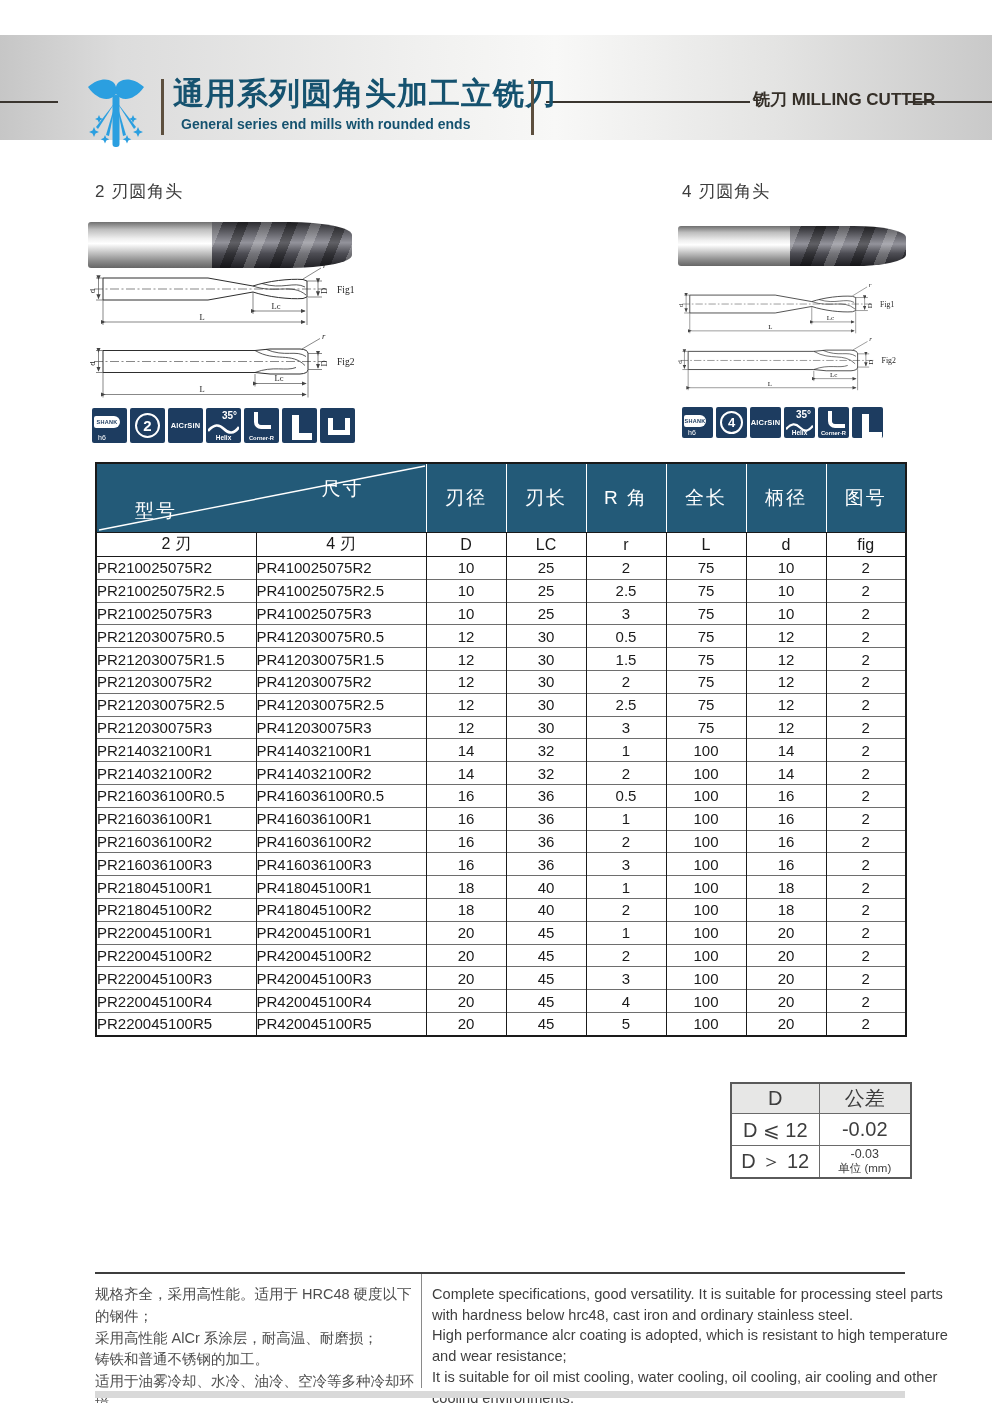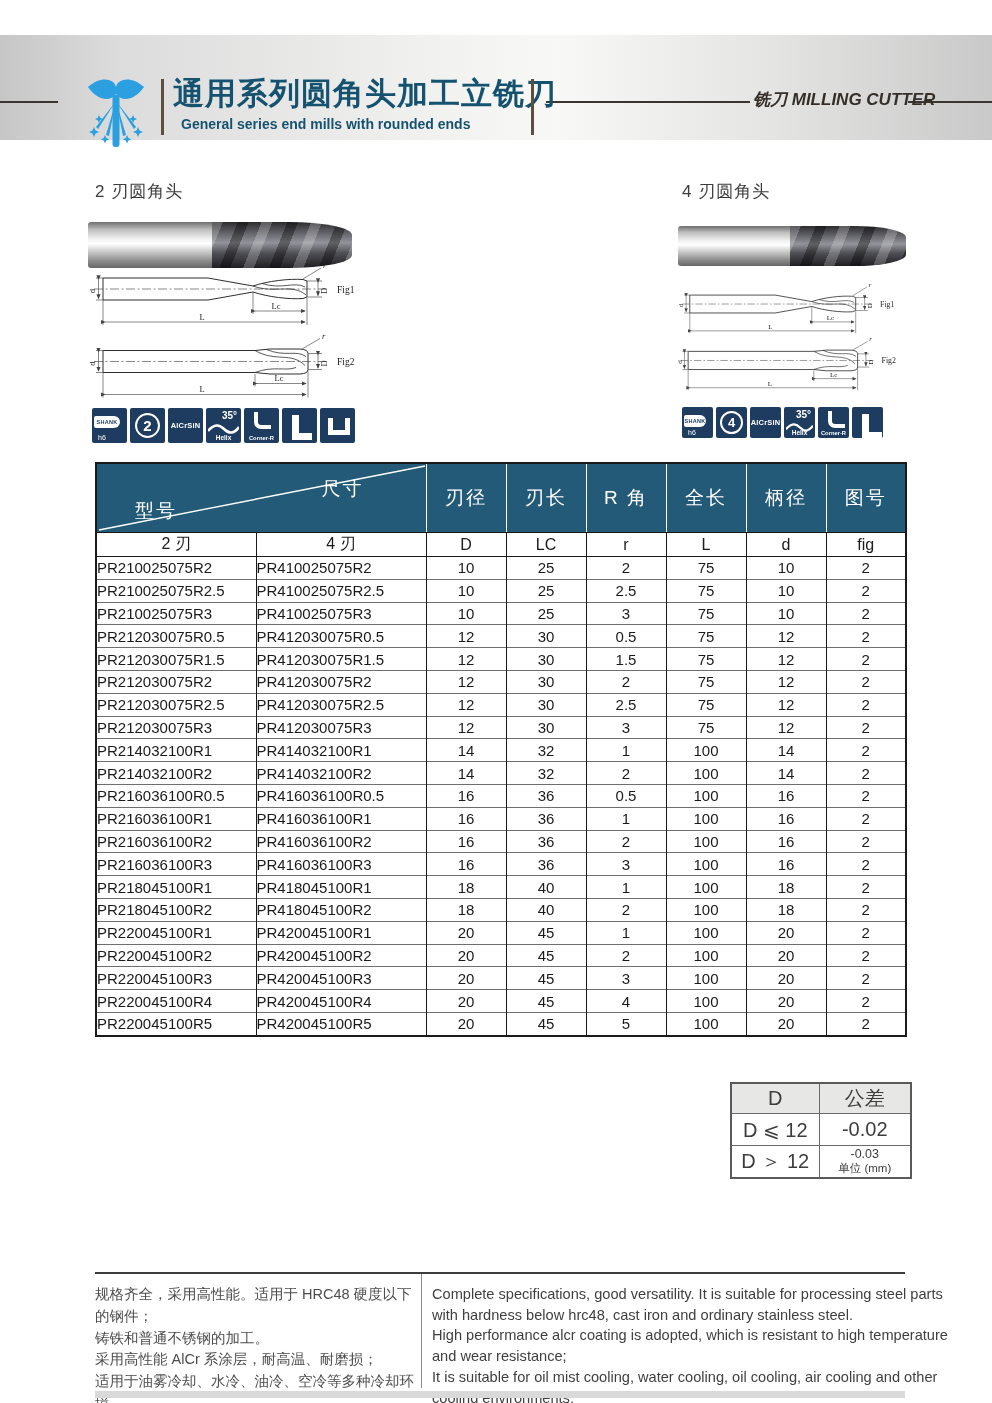--- a/index.html
+++ b/index.html
@@ -12,21 +12,21 @@
   .rule{position:absolute;height:2px;background:#3a352f;top:66px;}
   .rule.a{left:0;width:58px;}
   .rule.b{left:546px;width:204px;}
   .rule.c{left:908px;width:84px;}
   .vbar{position:absolute;width:3px;height:56px;top:44px;background:#5d4f3e;}
   .vbar.v1{left:161px;}
   .vbar.v2{left:531px;}
   .title-cn{position:absolute;left:173px;top:38px;font-size:31px;font-weight:bold;color:#15526f;letter-spacing:1px;white-space:nowrap;}
   .title-en{position:absolute;left:173px;top:81px;font-size:14px;font-weight:bold;color:#15526f;white-space:nowrap;margin-left:8px;}
   .hdr-right{position:absolute;left:753px;top:53px;width:152px;text-align:center;
-             font-size:17px;font-weight:bold;color:#352f28;white-space:nowrap;font-style:italic;}
+             font-size:17px;font-weight:bold;color:#352f28;white-space:nowrap;}
   .logo{position:absolute;left:84px;top:40px;}
 
   
   .sec-title{position:absolute;top:180px;font-size:17px;color:#3c3c3c;letter-spacing:1px;}
   .sec-title.left{left:95px;} .sec-title.right{left:682px;}
 
   
   .photo{position:absolute;}
   .photo .shank{position:absolute;top:0;height:100%;left:0;border-radius:3px 0 0 3px;
      background:linear-gradient(180deg,#6f6f6f 0%,#bdbdbd 16%,#efefef 36%,#ffffff 47%,#d2d2d2 62%,#8b8b8b 85%,#666 100%);}
@@ -553,22 +553,22 @@
         </td>
       </tr>
     </tbody>
       </table>
   </div>
 
   <div class="foot-rule"></div>
   <div class="foot-div"></div>
   <div class="foot-cn">
     <div>规格齐全，采用高性能。适用于 HRC48 硬度以下的钢件；</div>
+    <div>采用高性能 AlCr 系涂层，耐高温、耐磨损；</div>
     <div>铸铁和普通不锈钢的加工。</div>
-    <div>采用高性能 AlCr 系涂层，耐高温、耐磨损；</div>
     <div>适用于油雾冷却、水冷、油冷、空冷等多种冷却环境。</div>
   </div>
   <div class="foot-en">
     <div>Complete specifications, good versatility. It is suitable for processing steel parts</div>
     <div> with hardness below hrc48, cast iron and ordinary stainless steel.</div>
     <div>High performance alcr coating is adopted, which is resistant to high temperature</div>
     <div>and wear resistance;</div>
     <div>It is suitable for oil mist cooling, water cooling, oil cooling, air cooling and other</div>
     <div>cooling environments.</div>
   </div>

